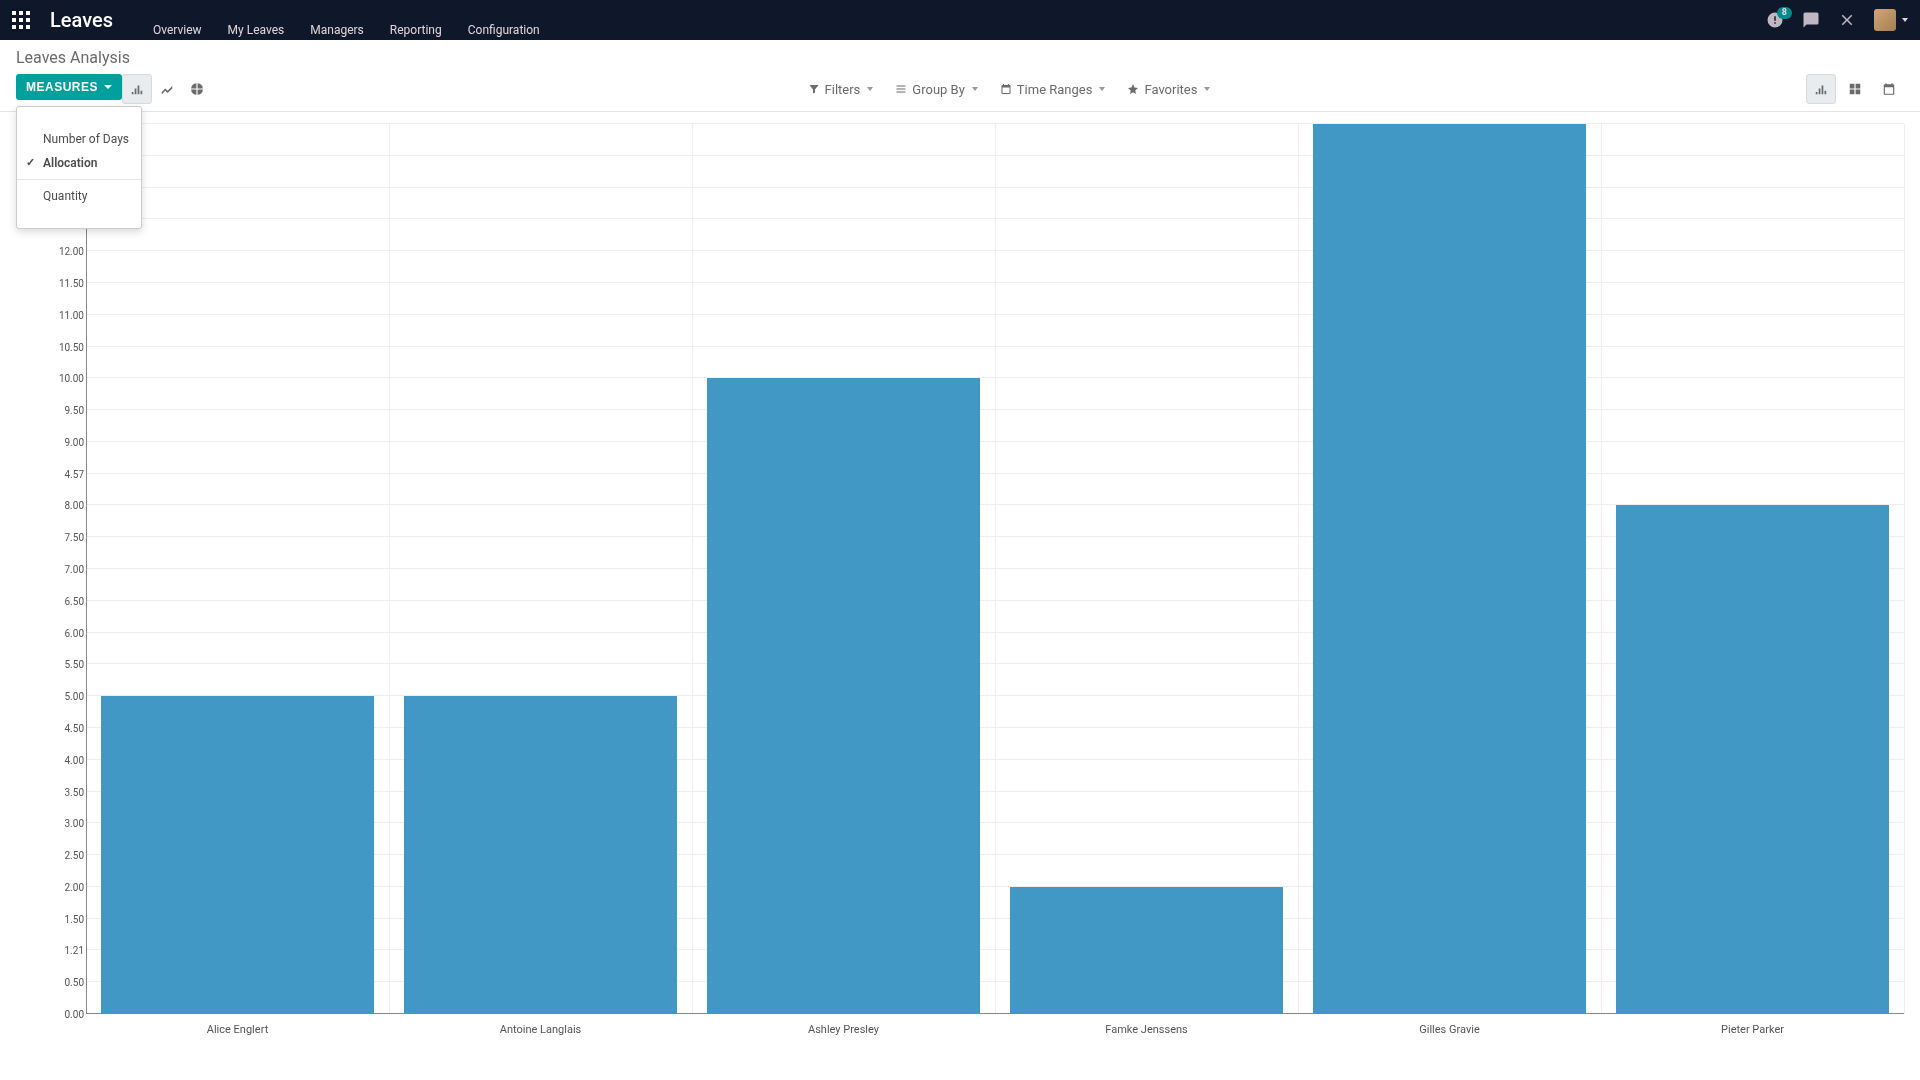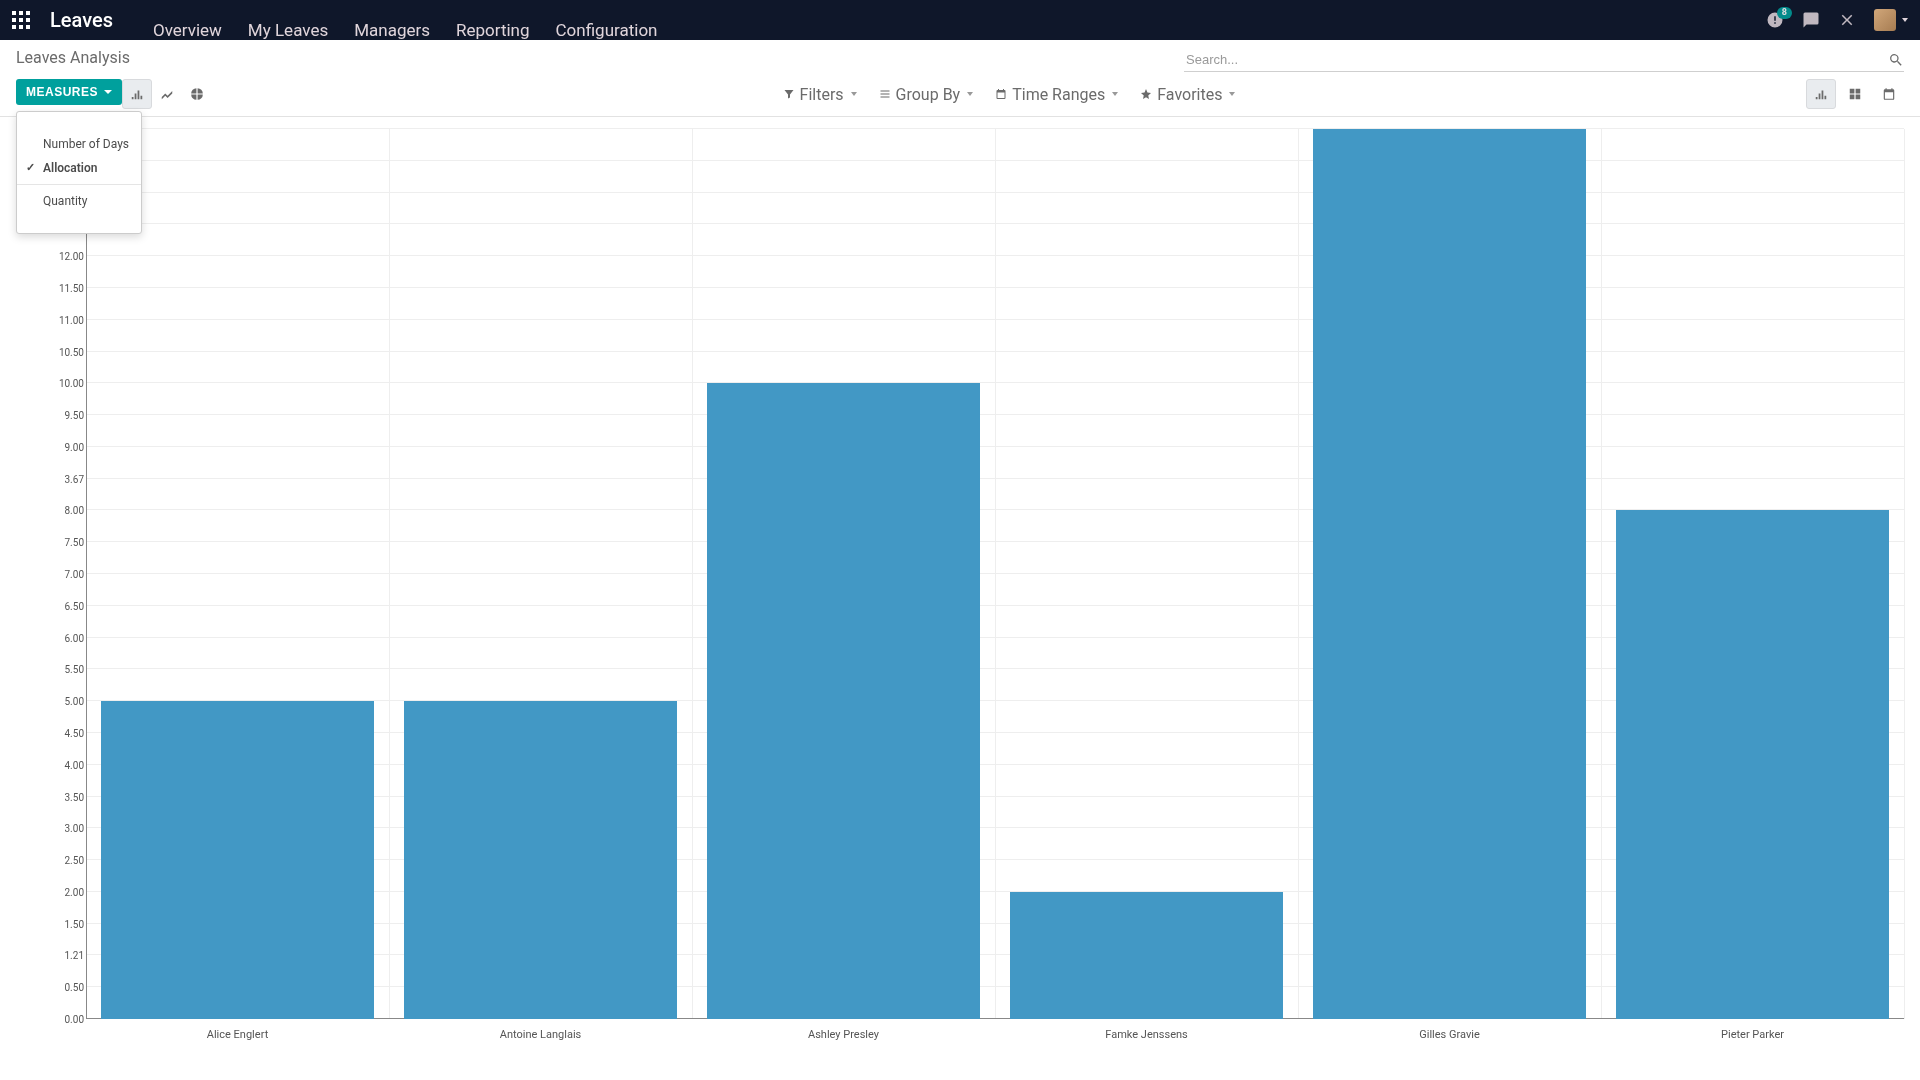--- a/index.html
+++ b/index.html
@@ -4,21 +4,21 @@
 <style>
   * { box-sizing: border-box; margin: 0; padding: 0; }
   html, body { width: 100%; height: 100%; font-family: -apple-system, BlinkMacSystemFont, "Segoe UI", Roboto, "Helvetica Neue", Arial, sans-serif; font-size: 13px; color: #4c4c4c; background: #fff; }
   
   
   .navbar { display: flex; align-items: center; height: 40px; background: #0f172a; color: #fff; padding: 0 12px; }
   .apps-icon { width: 18px; height: 18px; margin-right: 20px; cursor: pointer; }
   .apps-icon svg { width: 100%; height: 100%; }
   .brand { font-size: 20px; font-weight: 500; margin-right: 40px; }
   .nav-links { display: flex; gap: 26px; }
-  .nav-link { color: #e0d5db; font-size: 17px; cursor: pointer; margin-top: 20px; }
+  .nav-link { color: #e0d5db; font-size: 12px; cursor: pointer; margin-top: 20px; }
   .nav-spacer { flex: 1; }
   .nav-right { display: flex; align-items: center; gap: 18px; }
   .nav-ico { width: 18px; height: 18px; cursor: pointer; opacity: .85; fill: #e0d5db; position: relative; }
   .badge { position: absolute; top: -4px; right: -8px; background: #00a09d; color: #fff; font-size: 9px; font-weight: bold; border-radius: 8px; padding: 1px 5px; line-height: 1.1; }
   .avatar { width: 22px; height: 22px; border-radius: 3px; background: linear-gradient(135deg,#d1a77a,#a67c52); cursor: pointer; }
   .caret-down { border-left: 3px solid transparent; border-right: 3px solid transparent; border-top: 4px solid #e0d5db; display: inline-block; margin-left: 2px; }
   
   
   .cp { display: flex; flex-direction: column; padding: 8px 16px 0; border-bottom: 1px solid #e2e2e2; }
   .cp-top { display: flex; justify-content: space-between; align-items: flex-start; }
@@ -31,21 +31,21 @@
   .cp-bottom { display: flex; justify-content: space-between; align-items: center; height: 44px; }
   .cp-left { display: flex; align-items: flex-start; gap: 0; position: relative; }
   .measures-btn { background: #00a09d; color: #fff; font-size: 12px; font-weight: 600; letter-spacing: .5px; border: none; padding: 6px 10px; cursor: pointer; border-radius: 3px; display: flex; align-items: center; gap: 6px; }
   .measures-btn .dd { border-left: 4px solid transparent; border-right: 4px solid transparent; border-top: 4px solid #fff; }
   .btn-grp { display: flex; }
   .ico-btn { width: 30px; height: 30px; display: flex; align-items: center; justify-content: center; border: 1px solid transparent; background: transparent; cursor: pointer; border-radius: 3px; }
   .ico-btn.active { background: #e9ecef; border-color: #d8dadd; }
   .ico-btn svg { width: 14px; height: 14px; fill: #6b6b6b; }
   
   .cp-center { display: flex; gap: 22px; align-items: center; }
-  .filter-item { display: flex; align-items: center; gap: 5px; color: #6b6b6b; cursor: pointer; font-size: 16px; }
+  .filter-item { display: flex; align-items: center; gap: 5px; color: #6b6b6b; cursor: pointer; font-size: 13px; }
   .filter-item svg { width: 12px; height: 12px; fill: #6b6b6b; }
   .filter-item .dd { border-left: 3px solid transparent; border-right: 3px solid transparent; border-top: 4px solid #999; margin-left: 2px; }
   
   .cp-right { display: flex; gap: 4px; }
   
   
   .measures-dropdown { position: absolute; top: 32px; left: 0; background: #fff; border: 1px solid #ccc; border-radius: 3px; box-shadow: 0 3px 8px rgba(0,0,0,.15); min-width: 120px; padding: 20px 0; z-index: 100; }
   .dd-item { padding: 5px 12px 5px 26px; cursor: pointer; font-size: 12px; color: #4c4c4c; position: relative; white-space: nowrap; }
   .dd-item.selected { font-weight: 600; }
   .dd-item.selected::before { content: "✓"; position: absolute; left: 9px; font-size: 11px; }
@@ -112,26 +112,20 @@
     <div style="display:flex;align-items:center;gap:4px;cursor:pointer">
       <div class="avatar"></div>
       <span class="caret-down"></span>
     </div>
   </div>
 </div>
 
 <div class="cp">
   <div class="cp-top">
     <div class="page-title">Leaves Analysis</div>
-    <div class="search-wrap">
-      <input class="search-input" type="text" placeholder="Search..." style="">
-      <svg class="search-icon" viewBox="0 0 24 24">
-          <path d="M15.5 14h-.79l-.28-.27a6.47 6.47 0 1 0-.7.7l.27.28v.79l5 5L20.49 19zm-6 0A4.5 4.5 0 1 1 14 9.5 4.49 4.49 0 0 1 9.5 14z"></path>
-        </svg>
-    </div>
   </div>
   <div class="cp-bottom">
     <div class="cp-left">
       <button class="measures-btn">
         <span>MEASURES</span>
         <span class="dd"></span>
       </button>
       <div class="btn-grp">
         <button class="ico-btn active">
           <svg viewBox="0 0 24 24">
@@ -260,21 +254,21 @@
         <div class="y-tick" style="bottom: 25%; transform: translateY(50%);">3.50</div>
         <div class="y-tick" style="bottom: 28.5714%; transform: translateY(50%);">4.00</div>
         <div class="y-tick" style="bottom: 32.1429%; transform: translateY(50%);">4.50</div>
         <div class="y-tick" style="bottom: 35.7143%; transform: translateY(50%);">5.00</div>
         <div class="y-tick" style="bottom: 39.2857%; transform: translateY(50%); margin-top: 36px;">5.50</div>
         <div class="y-tick" style="bottom: 42.8571%; transform: translateY(50%);">6.00</div>
         <div class="y-tick" style="bottom: 46.4286%; transform: translateY(50%);">6.50</div>
         <div class="y-tick" style="bottom: 50%; transform: translateY(50%);">7.00</div>
         <div class="y-tick" style="bottom: 53.5714%; transform: translateY(50%);">7.50</div>
         <div class="y-tick" style="bottom: 57.1429%; transform: translateY(50%);">8.00</div>
-        <div class="y-tick" style="bottom: 60.7143%; transform: translateY(50%);">3.67</div>
+        <div class="y-tick" style="bottom: 60.7143%; transform: translateY(50%);">4.57</div>
         <div class="y-tick" style="bottom: 64.2857%; transform: translateY(50%);">9.00</div>
         <div class="y-tick" style="bottom: 67.8571%; transform: translateY(50%);">9.50</div>
         <div class="y-tick" style="bottom: 71.4286%; transform: translateY(50%);">10.00</div>
         <div class="y-tick" style="bottom: 75%; transform: translateY(50%);">10.50</div>
         <div class="y-tick" style="bottom: 78.5714%; transform: translateY(50%); margin-top: 33px;">11.00</div>
         <div class="y-tick" style="bottom: 82.1429%; transform: translateY(50%);">11.50</div>
         <div class="y-tick" style="bottom: 85.7143%; transform: translateY(50%);">12.00</div>
         <div class="y-tick" style="bottom: 89.2857%; transform: translateY(50%);">12.50</div>
         <div class="y-tick" style="bottom: 92.8571%; transform: translateY(50%);">13.00</div>
         <div class="y-tick" style="bottom: 96.4286%; transform: translateY(50%);">13.50</div>

